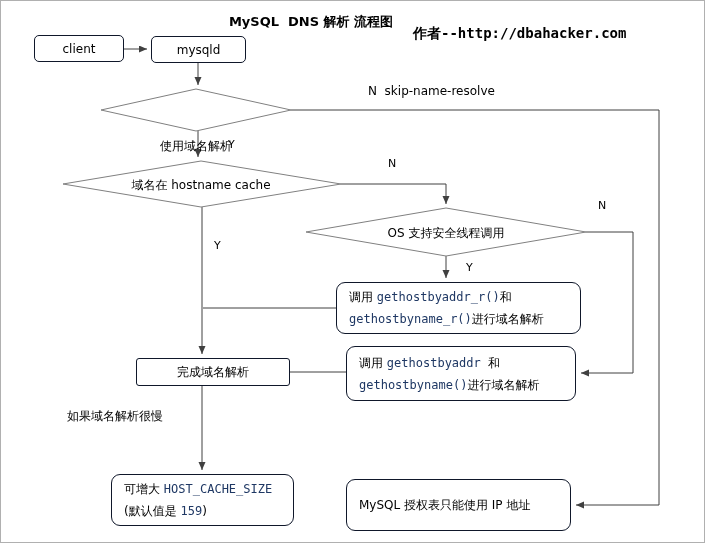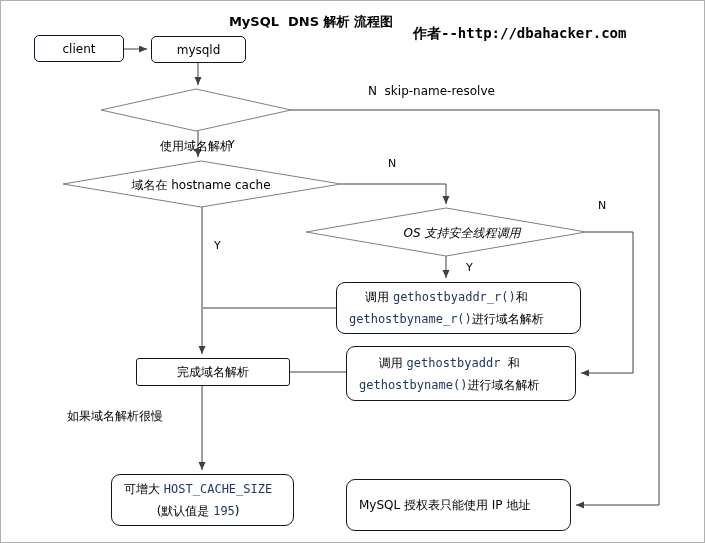--- a/index.html
+++ b/index.html
@@ -19,21 +19,21 @@
     box-sizing:border-box;
     border:1px solid #0f172a;
     background:#fff;
     display:flex;
     align-items:center;
     font-size:12px;
     line-height:20px;
     color:#000;
   }
   .center{justify-content:center;text-align:center;}
-  .pad{padding-left:12px;text-align:center;}
+  .pad{padding-left:12px;}
   .r5{border-radius:5px;}
   .r8{border-radius:9px;}
   .r3{border-radius:3px;}
   .dlabel{
     position:absolute;
     text-align:center;
     font-size:12px;
     white-space:pre;
   }
   .elabel{
@@ -108,30 +108,30 @@
 
   <div class="box pad r8 multi" style="left:345px;top:345px;width:230px;height:55px;">
     <span><span>调用 </span><span class="code">gethostbyaddr </span><span>和</span><br><span class="code">gethostbyname()</span><span>进行域名解析</span></span>
   </div>
 
   <div class="box center r3" style="left:135px;top:357px;width:154px;height:28px;">
     <span>完成域名解析</span>
   </div>
 
   <div class="box pad r8 multi" style="left:110px;top:473px;width:183px;height:52px;">
-    <span><span>可增大 </span><span class="code">HOST_CACHE_SIZE</span><br><span>(默认值是 </span><span class="code">195</span><span>)</span></span>
+    <span><span>可增大 </span><span class="code">HOST_CACHE_SIZE</span><br><span>(默认值是 </span><span class="code">159</span><span>)</span></span>
   </div>
 
   <div class="box pad r8" style="left:345px;top:478px;width:225px;height:52px;">
     <span>MySQL 授权表只能使用 IP 地址</span>
   </div>
 
   <div class="dlabel" style="left:115px;top:102px;width:160px;margin-top:35px;">使用域名解析</div>
   <div class="dlabel" style="left:90px;top:176px;width:220px;">域名在 hostname cache</div>
-  <div class="dlabel" style="left:361px;top:224px;width:200px;font-style:italic;">OS 支持安全线程调用</div>
+  <div class="dlabel" style="left:345px;top:224px;width:200px;">OS 支持安全线程调用</div>
 
   <div class="elabel" style="left:367px;top:83px;font-size:12px;">N  skip-name-resolve</div>
   <div class="elabel" style="left:227px;top:137px;">Y</div>
   <div class="elabel" style="left:387px;top:156px;">N</div>
   <div class="elabel" style="left:213px;top:238px;">Y</div>
   <div class="elabel" style="left:465px;top:260px;">Y</div>
   <div class="elabel" style="left:597px;top:198px;">N</div>
   <div class="txtlabel" style="left:66px;top:407px;">如果域名解析很慢</div>
 
 </div>

